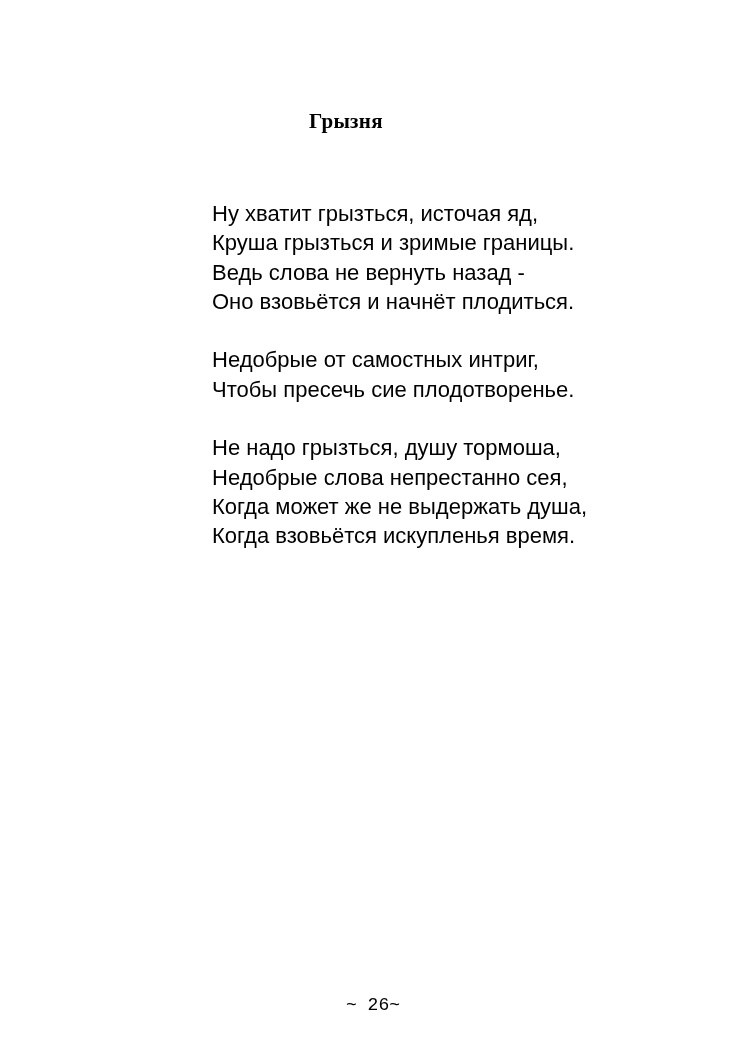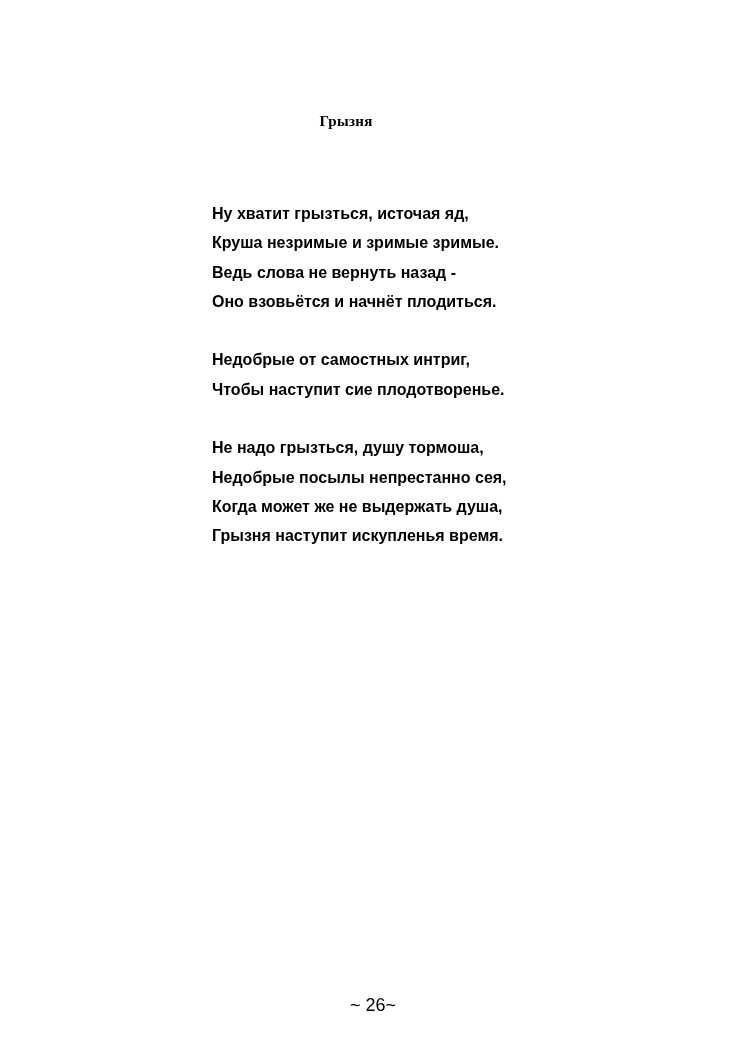--- a/index.html
+++ b/index.html
@@ -15,76 +15,75 @@
       color: #000000;
     }
     .title {
       position: absolute;
       left: 0;
       width: 692px;
       top: 107px;
       text-align: center;
       font-family: "Liberation Serif", "DejaVu Serif", serif;
       font-weight: bold;
-      font-size: 15px;
+      font-size: 21px;
       line-height: 28px;
       letter-spacing: 0.3px;
     }
     .poem {
       position: absolute;
       left: 212px;
       top: 199px;
       font-family: "Liberation Sans", "DejaVu Sans", sans-serif;
-      font-size: 16px;
+      font-size: 22px;
       line-height: 29.3px;
-      font-weight: bold;
     }
     .stanza {
       margin: 0 0 29.3px 0;
     }
     .line {
       display: block;
       white-space: nowrap;
     }
     .page-number {
       position: absolute;
       left: 0;
       width: 746px;
       top: 993px;
       text-align: center;
-      font-family: Liberation Sans, sans-serif;
+      font-family: Liberation Mono, monospace;
       font-size: 18px;
       line-height: 24px;
     }
   </style>
 </head>
 <body>
 
 <div class="page">
 
   <div class="title">Грызня</div>
 
   <div class="poem">
 
     <div class="stanza">
       <span class="line">Ну хватит грызться, источая яд,</span>
-      <span class="line">Круша незримые и зримые зримые.</span>
+      <span class="line">Круша грызться и зримые границы.</span>
       <span class="line">Ведь слова не вернуть назад -</span>
       <span class="line">Оно взовьётся и начнёт плодиться.</span>
     </div>
 
     <div class="stanza">
       <span class="line">Недобрые от самостных интриг,</span>
-      <span class="line">Чтобы наступит сие плодотворенье.</span>
+      <span class="line">Чтобы пресечь сие плодотворенье.</span>
     </div>
 
     <div class="stanza">
       <span class="line">Не надо грызться, душу тормоша,</span>
-      <span class="line">Недобрые посылы непрестанно сея,</span>
+      <span class="line">Недобрые слова непрестанно сея,</span>
       <span class="line">Когда может же не выдержать душа,</span>
-      <span class="line">Грызня наступит искупленья время.</span>
+      <span class="line">Когда взовьётся искупленья время.</span>
     </div>
 
   </div>
 
   <div class="page-number">~ 26~</div>
 
 </div>
 
 </body></html>

